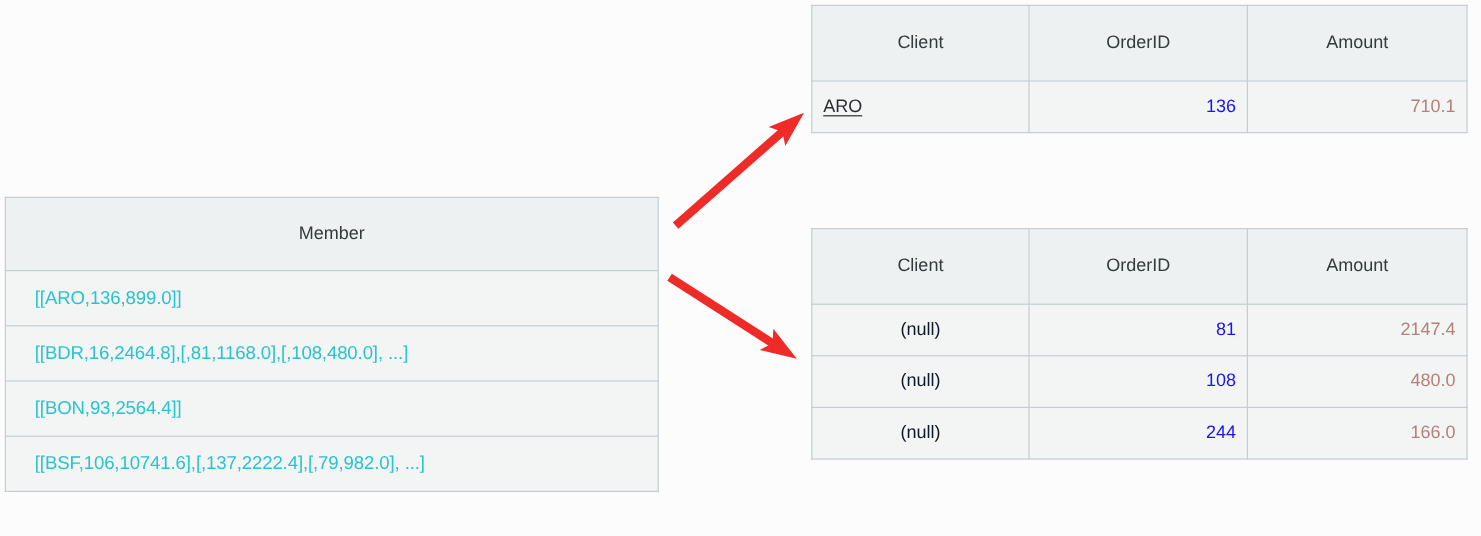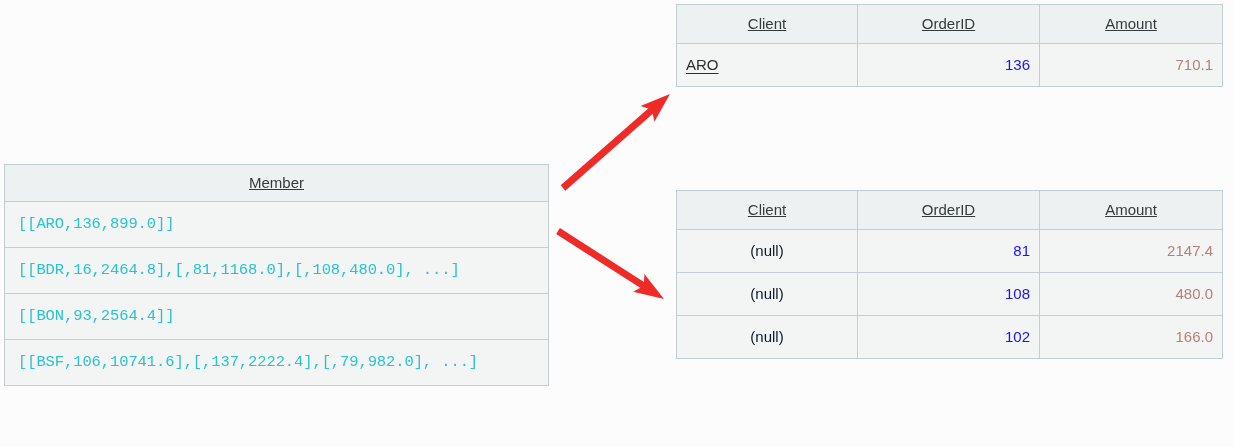--- a/index.html
+++ b/index.html
@@ -43,22 +43,21 @@
     box-sizing: border-box;
     white-space: nowrap;
     overflow: hidden;
   }
   .grid th {
     background: #eef1f2;
     color: #333b3d;
     font-size: 15px;
     height: 38px;
     line-height: 38px;
-    padding: 0 4px;
-    text-decoration: underline;
+    padding: 12px 4px;
   }
   .grid td {
     height: 42px;
     line-height: 42px;
     background: #f3f5f5;
   }
 
   
   #member-grid {
     left: 4px;
@@ -67,22 +66,21 @@
     margin-top: 44px;
   }
   #member-grid th { height: 36px; line-height: 36px; }
   #member-grid td {
     height: 45px;
     line-height: 45px;
     color: #29c3ce;
     text-align: left;
     font-size: 15.5px;
     letter-spacing: -0.1px;
-    padding-left: 13px;
-    font-family: Liberation Mono, monospace;
+    padding-left: 24px;
   }
 
   
   .detail-grid { width: 546px; }
   #detail-grid-top { left: 676px; top: 4px; }
   #detail-grid-bottom { left: 676px; top: 190px; }
 
   .detail-grid col.c-client { width: 181px; }
   .detail-grid col.c-order  { width: 182px; }
   .detail-grid col.c-amount { width: 183px; }
@@ -190,21 +188,21 @@
           <td class="cell-order">81</td>
           <td class="cell-amount">2147.4</td>
         </tr>
         <tr>
           <td class="cell-client is-null">(null)</td>
           <td class="cell-order">108</td>
           <td class="cell-amount">480.0</td>
         </tr>
         <tr>
           <td class="cell-client is-null">(null)</td>
-          <td class="cell-order">102</td>
+          <td class="cell-order">244</td>
           <td class="cell-amount">166.0</td>
         </tr>
       </tbody>
   </table>
 
   <svg id="arrow-layer" viewBox="0 0 1234 447" width="1234" height="447" xmlns="http://www.w3.org/2000/svg">
       <g>
         <line x1="563" y1="188" x2="654.2233218303246" y2="107.85988549485495" stroke="#ee2b26" stroke-width="7" stroke-linecap="butt"></line>
         <polygon points="670,94 654.3918310764627,121.68817550605901 651.9695106632282,109.83986913697709 640.5319455816077,105.9114973363837" fill="#ee2b26"></polygon>
       </g>

